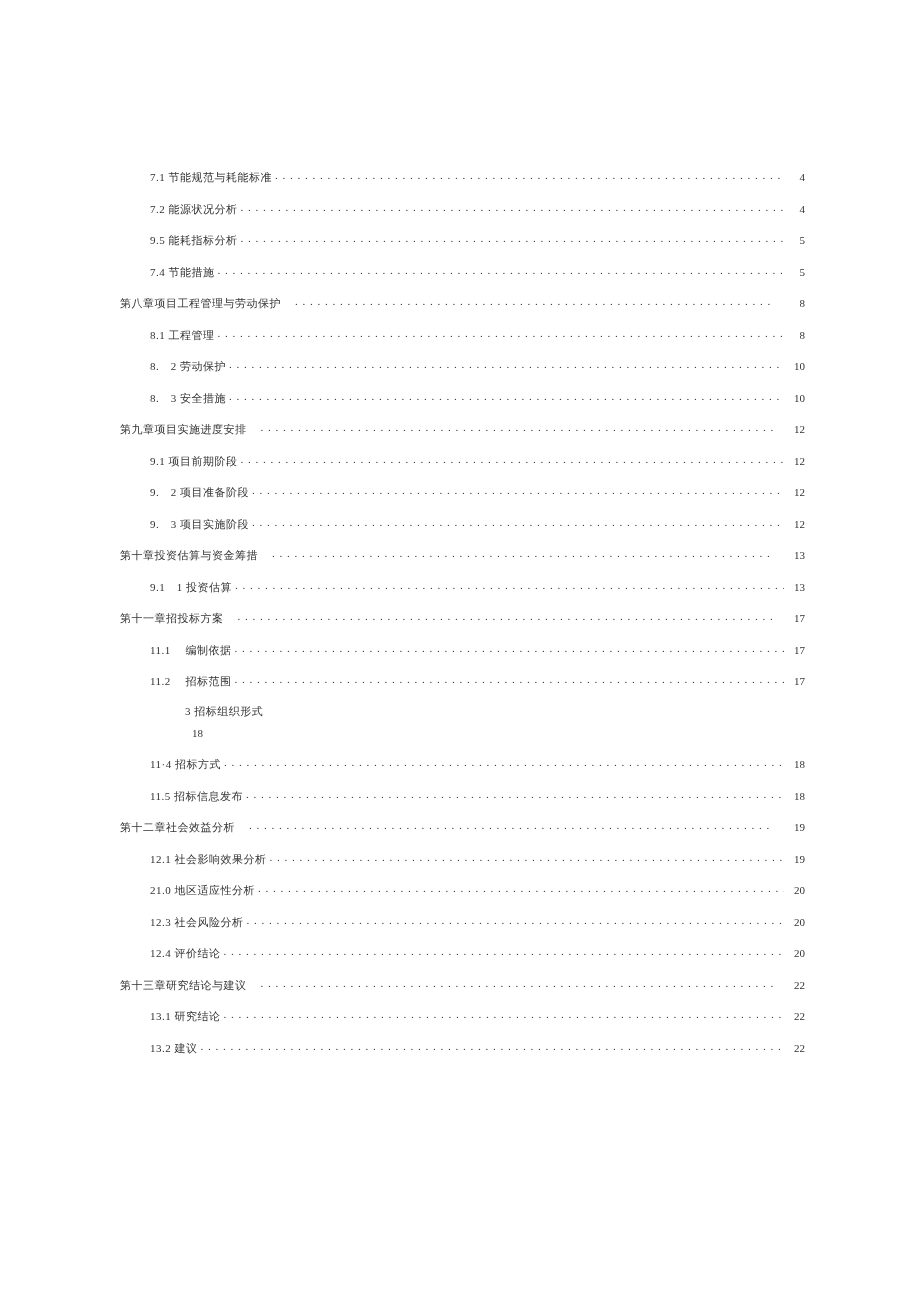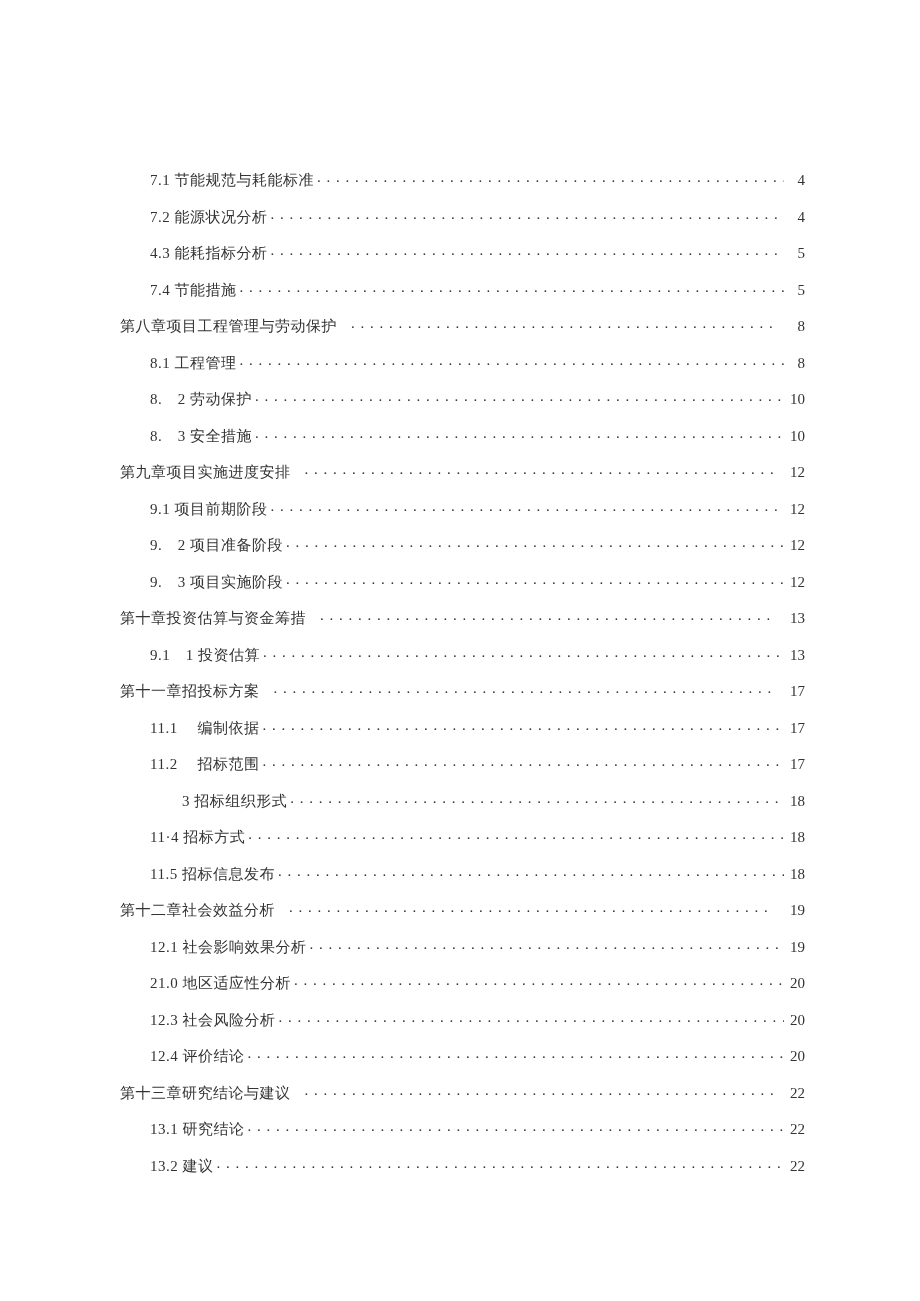--- a/index.html
+++ b/index.html
@@ -12,29 +12,29 @@
   }
   .page {
     position: absolute;
     left: 120px;
     right: 115px;
     top: 170px;
   }
   .toc-row {
     display: flex;
     align-items: baseline;
-    font-size: 15px;
+    font-size: 11px;
     color: #333;
     line-height: 1;
     margin-bottom: 18.5px;
     white-space: nowrap;
   }
   .toc-row.level-chapter { padding-left: 0; gap: 11px; }
   .toc-row.level-sub { padding-left: 30px; }
-  .toc-row.level-sub-extra { padding-left: 62px; }
+  .toc-row.level-sub-extra { padding-left: 62px; flex-direction: column; }
   .label-part { flex: 0 0 auto; letter-spacing: 0.5px; }
   .leader {
     flex: 1 1 auto;
     overflow: hidden;
     position: relative;
     height: 1em;
     margin: 0 3px;
   }
   .leader::after {
     content: ". . . . . . . . . . . . . . . . . . . . . . . . . . . . . . . . . . . . . . . . . . . . . . . . . . . . . . . . . . . . . . . . . . . . . . . . . . . . . . . . . . . . . . . . . . . . . . . . . . . . . . . . . . . . . . . . . . . . . . . . . . . . . . . . . . . . . . . . . . . . . . . . . . . . . . . . . . . . . . . . ";
@@ -56,21 +56,21 @@
       <span class="label-part">7.1 节能规范与耗能标准</span>
       <span class="leader"></span>
       <span class="page-num">4</span>
     </div>
     <div class="toc-row level-sub">
       <span class="label-part">7.2 能源状况分析</span>
       <span class="leader"></span>
       <span class="page-num">4</span>
     </div>
     <div class="toc-row level-sub">
-      <span class="label-part">4.3 能耗指标分析</span>
+      <span class="label-part">9.5 能耗指标分析</span>
       <span class="leader"></span>
       <span class="page-num">5</span>
     </div>
     <div class="toc-row level-sub">
       <span class="label-part">7.4 节能措施</span>
       <span class="leader"></span>
       <span class="page-num">5</span>
     </div>
     <div class="toc-row level-chapter">
       <span class="label-part">第八章项目工程管理与劳动保护 </span>

